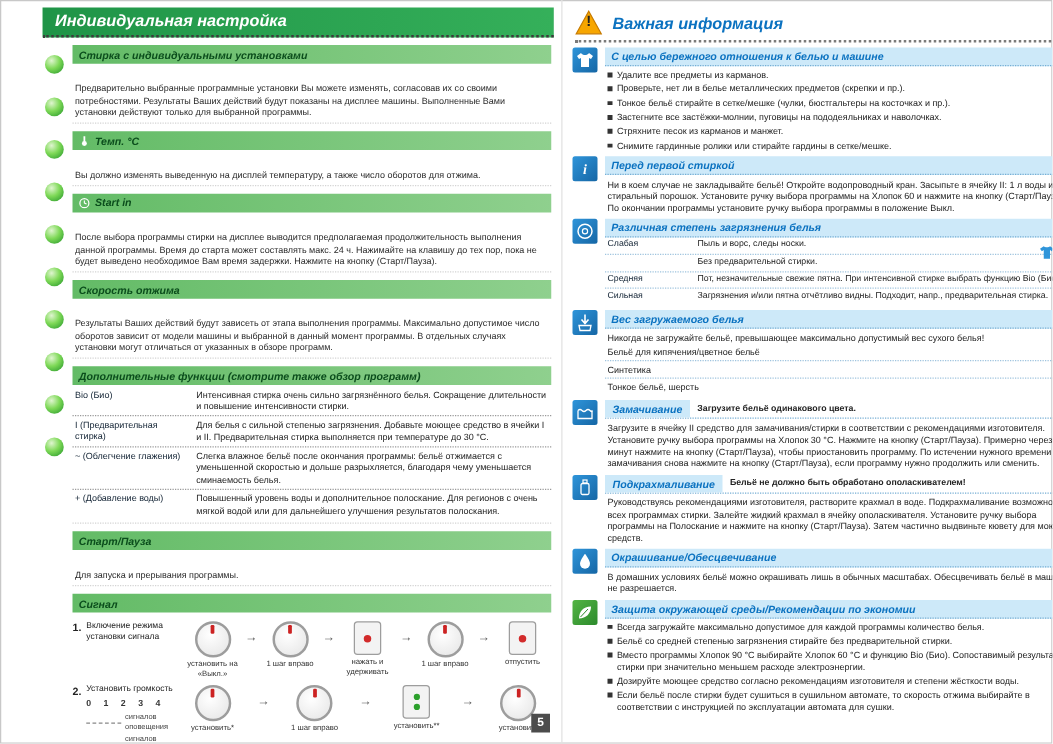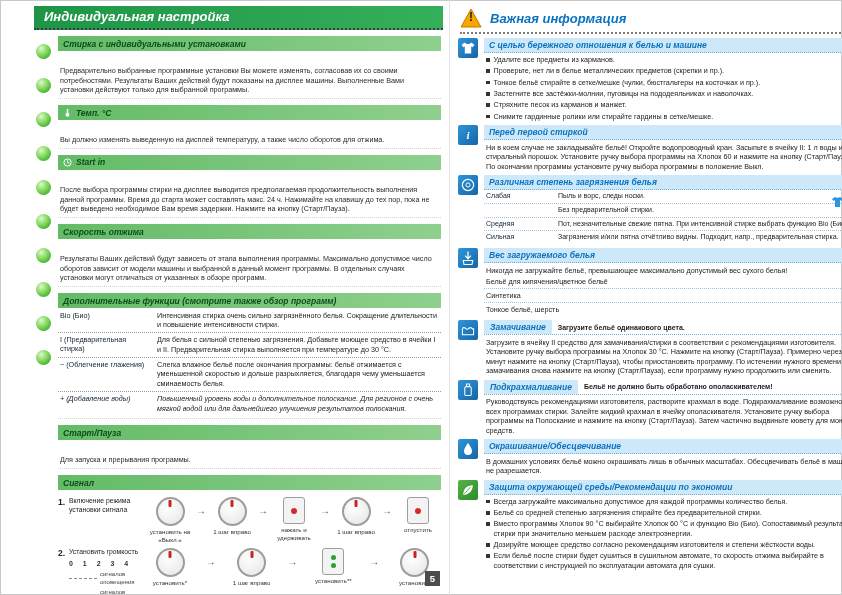--- a/index.html
+++ b/index.html
@@ -20,21 +20,21 @@
         background:radial-gradient(circle at 35% 30%,#dff5cf,#7ed957 45%,#2f9e2f 90%);}
   .lcontent{margin:2px 8px 0 30px;}
   .gsec{border-bottom:1px dotted #d4d4d4;padding-bottom:3px;}
   .gsec.nob{border-bottom:none;}
   .gsec-h{margin-top:6px;background:linear-gradient(90deg,#63bb66,#8fd08e);
           color:#0b4d1c;font-size:8.5px;font-weight:bold;font-style:italic;
           padding:2.5px 5px;display:flex;align-items:center;gap:4px;}
   .gbody{font-size:7.2px;line-height:1.35;padding:15px 2px 0 2px;color:#2a2a2a;}
   .hicon{width:9px;height:9px;flex:none;}
   .xrow{display:flex;border-bottom:1px dotted #9a9a9a;padding:2.5px 2px;}
-  .xrow:last-child{border-bottom:none;font-style:italic;}
+  .xrow:last-child{border-bottom:none;}
   .xterm{width:92px;flex:none;font-size:7.2px;padding-right:5px;color:#123;}
   .xdesc{flex:1;font-size:7.2px;line-height:1.3;}
 
   
   .sigblock{padding:2px 0 0 0;}
   .sigrow{display:flex;margin-top:5px;align-items:flex-start;}
   .signum{width:11px;flex:none;font-size:8.5px;font-weight:bold;}
   .sigside{width:72px;flex:none;font-size:6.8px;line-height:1.25;padding-right:3px;}
   .scale{margin-top:3px;font-size:7px;font-weight:bold;letter-spacing:4px;color:#333;}
   .leader{display:flex;align-items:center;gap:3px;font-size:6px;color:#444;margin-top:3px;}

